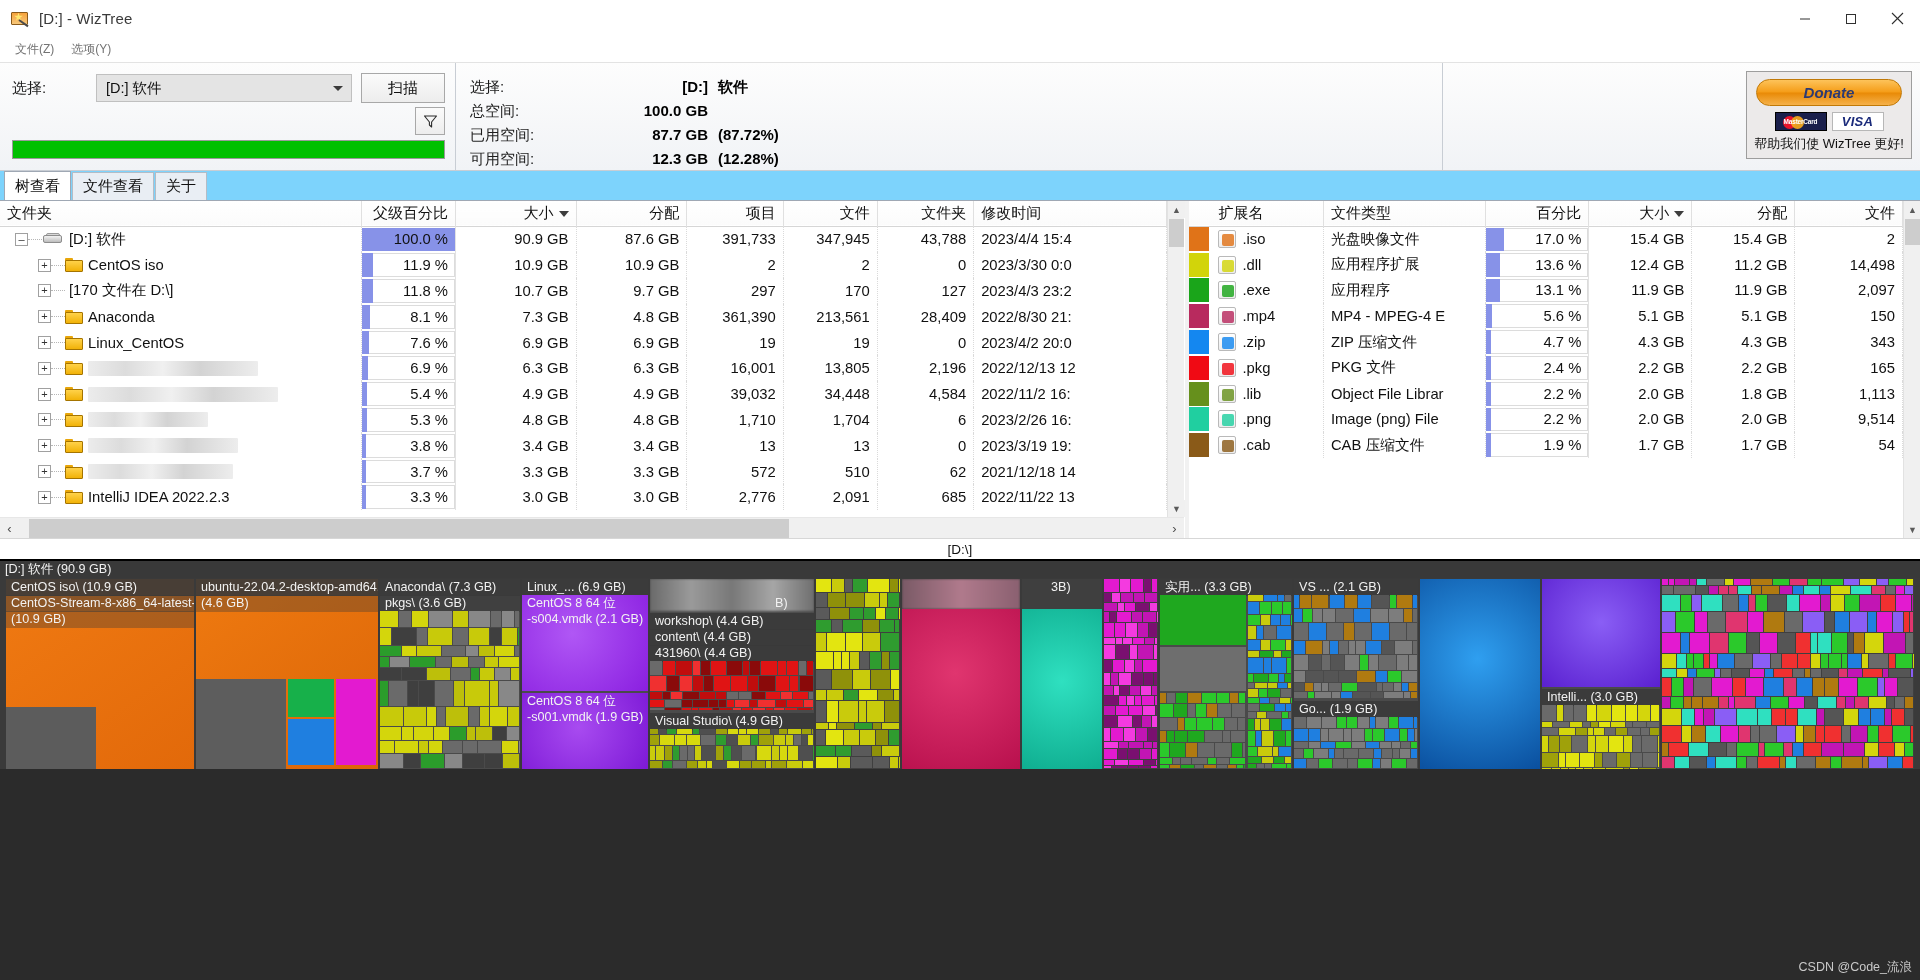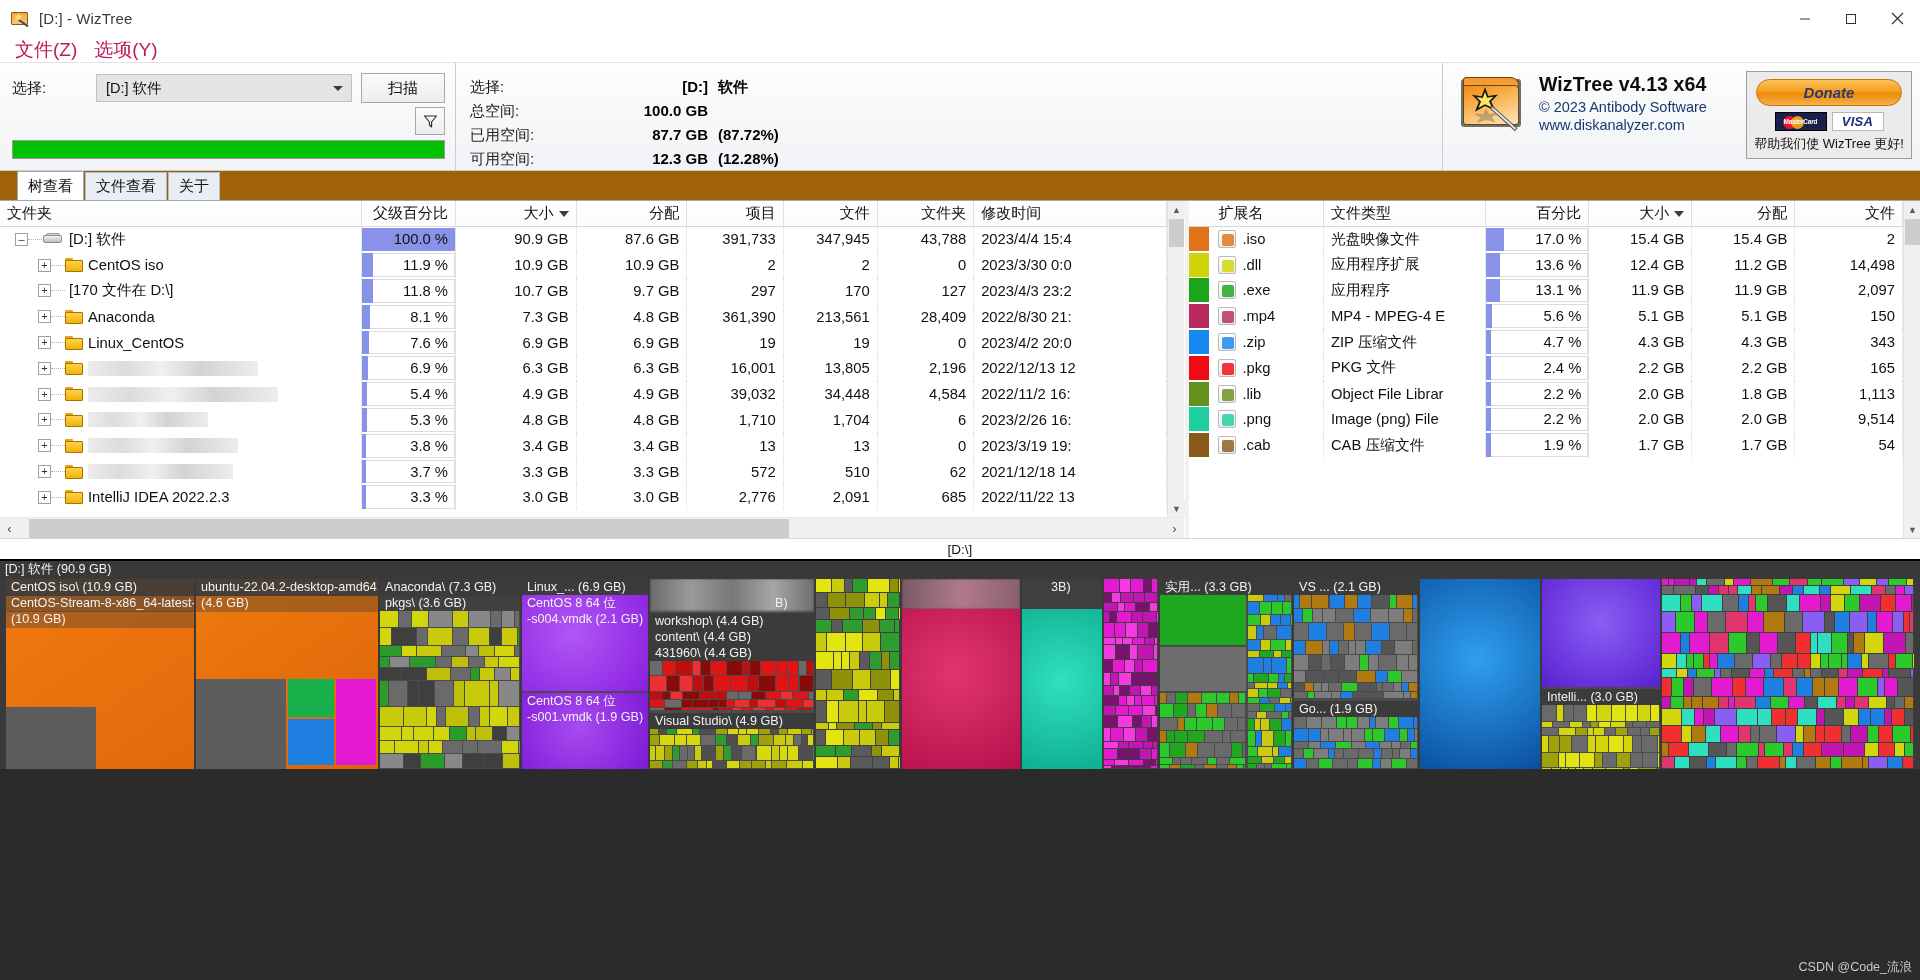--- a/index.html
+++ b/index.html
@@ -54,21 +54,21 @@
 
   
   .menubar {
     height: 26px; flex: 0 0 26px;
     background: #ffffff;
     display:flex; align-items:center;
     padding-left: 9px;
     border-bottom: 1px solid #e3e3e3;
   }
   .menu-item {
-    font-size: 19px; color: #be185d;
+    font-size: 12px; color: #737373;
     padding: 2px 9px 2px 6px;
     margin-right: 2px;
   }
 
   
   .toppanel {
     flex: 0 0 103px;
     background: linear-gradient(#fdfdfd, #f1f3f6);
     display: flex; align-items: stretch;
     border-bottom: 1px solid #c8cdd4;
@@ -204,23 +204,23 @@
   .mc span{position:relative;z-index:2;font-size:6.5px;letter-spacing:-.2px;}
   .visa {
     width:52px;height:19px;background:#fff;border:1px solid #b7b7b7;
     display:flex;align-items:center;justify-content:center;
     font-size:13px;font-weight:bold;font-style:italic;color:#1a2a7a;letter-spacing:.3px;
   }
 
   
   .tabstrip {
     flex: 0 0 29px;
-    background: #a16207;
+    background: #7dd3fc;
     display:flex; align-items:flex-end;
-    padding-left: 17px;
+    padding-left: 4px;
     border-bottom: 1px solid #9fa8b4;
   }
   .tab {
     height: 28px; padding: 0 10px;
     display:flex;align-items:center;
     font-size:15px;color:#101010;
     background:#e9eef4; border:1px solid #b4bcc6; border-bottom:none;
     margin-right: 1px;
   }
   .tab.active { background:#ffffff; border-color:#9fa8b4; height:29px;}
@@ -389,36 +389,20 @@
         <div class="ig-v">87.7 GB</div>
         <div class="ig-x">(87.72%)</div>
 
         <div class="ig-l">可用空间:</div>
         <div class="ig-v">12.3 GB</div>
         <div class="ig-x">(12.28%)</div>
       </div>
     </div>
 
     <div class="tp-brand" style="position:relative;">
-      <div class="brand-row">
-        <div class="wlogo">
-          <div class="back"></div>
-            <div class="fold"></div>
-            <div class="body"></div>
-          <div class="gstar"></div>
-            <div class="bstar"></div>
-            <div class="ystar"></div>
-            <div class="stick"></div>
-        </div>
-        <div class="brand-txt">
-          <div class="brand-title">WizTree v4.13 x64</div>
-          <div class="brand-sub">© 2023 Antibody Software</div>
-          <div class="brand-url">www.diskanalyzer.com</div>
-        </div>
-      </div>
 
       <div class="donate-box">
         <div class="donate-btn">Donate</div>
         <div class="cards">
           <div class="mc">
             <div class="c1"></div>
               <div class="c2"></div>
               <span>MasterCard</span>
           </div>
           <div class="visa">VISA</div>

